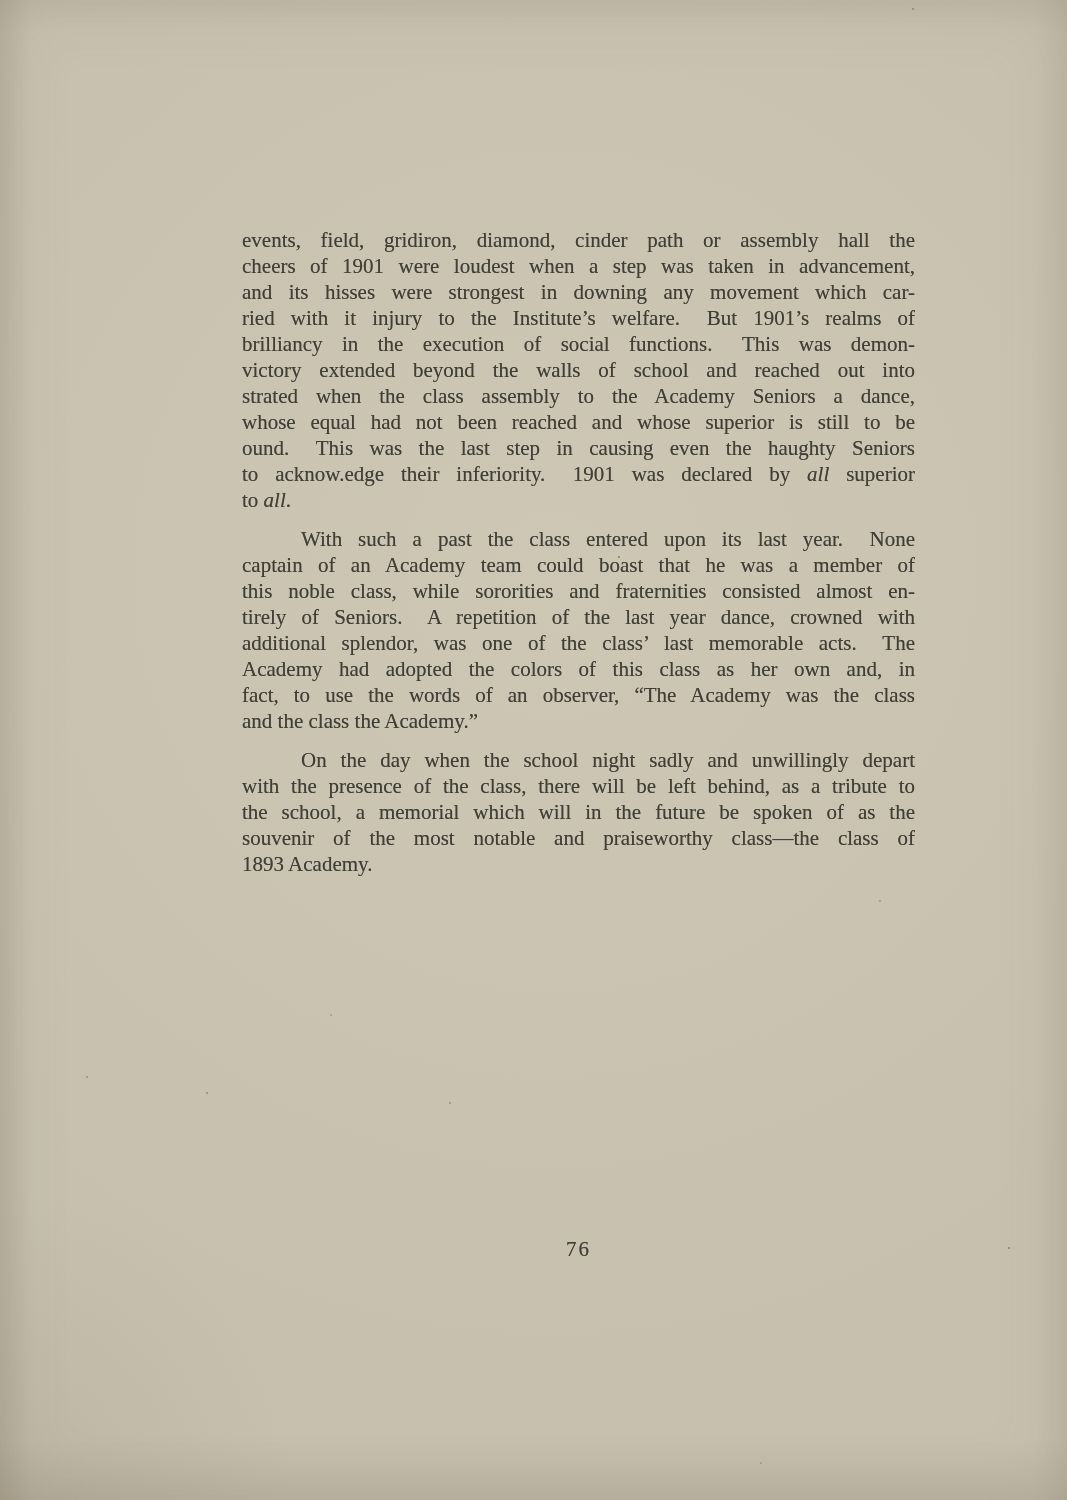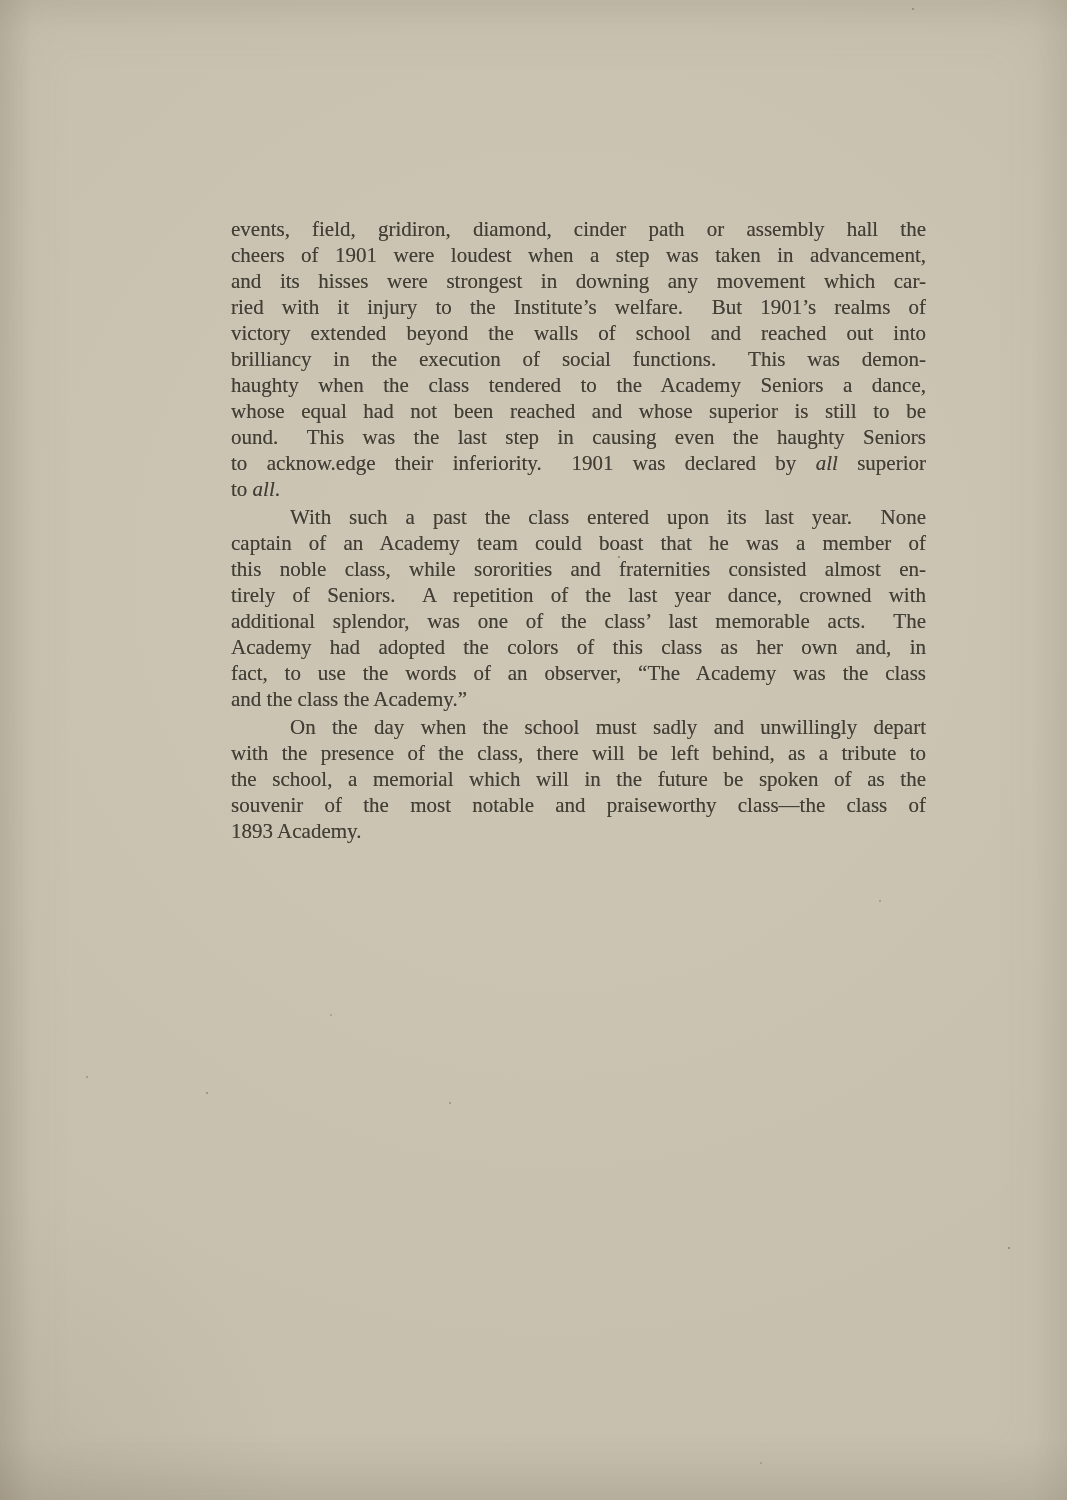--- a/index.html
+++ b/index.html
@@ -40,21 +40,21 @@
       1104px -340px 0 0 rgba(78,70,54,0),
       330px 1014px 0 0 rgba(78,70,54,0.30),
       760px 1462px 0 0 rgba(78,70,54,0.30);
   }
   .page-text{
     position:absolute;
     left:229px;top:214px;width:699px;
     font-size:21px;line-height:26px;
     text-shadow:0 0 0.6px rgba(62,58,48,0.55);
   }
-  .paragraph{margin:2px;padding:0;}
+  .paragraph{margin:13px;padding:0;}
   .text-line{
     text-align:justify;
     text-align-last:justify;
   }
   .text-line.last{text-align-last:left;}
   .text-line.indent{text-indent:59px;}
   .text-line i{font-style:italic;}
   .page-number-wrap{
     position:absolute;
     left:229px;top:1237px;width:699px;
@@ -71,40 +71,43 @@
 
 <div class="page-scan">
   <div class="specks"></div>
 
   <div class="page-text">
       <div class="paragraph">
         <div class="text-line">events, field, gridiron, diamond, cinder path or assembly hall the</div>
         <div class="text-line">cheers of 1901 were loudest when a step was taken in advancement,</div>
         <div class="text-line">and its hisses were strongest in downing any movement which car-</div>
         <div class="text-line">ried with it injury to the Institute’s welfare.  But 1901’s realms of</div>
+        <div class="text-line">brilliancy in the execution of social functions.  This was demon-</div>
         <div class="text-line">victory extended beyond the walls of school and reached out into</div>
-        <div class="text-line">brilliancy in the execution of social functions.  This was demon-</div>
-        <div class="text-line">haughty when the class tendered to the Academy Seniors a dance,</div>
+        <div class="text-line">strated when the class assembly to the Academy Seniors a dance,</div>
         <div class="text-line">whose equal had not been reached and whose superior is still to be</div>
         <div class="text-line">ound.  This was the last step in causing even the haughty Seniors</div>
         <div class="text-line">to acknow.edge their inferiority.  1901 was declared by <i>all</i> superior</div>
         <div class="text-line last">to <i>all</i>.</div>
       </div>
       <div class="paragraph">
         <div class="text-line indent">With such a past the class entered upon its last year.  None</div>
         <div class="text-line">captain of an Academy team could boast that he was a member of</div>
         <div class="text-line">this noble class, while sororities and fraternities consisted almost en-</div>
         <div class="text-line">tirely of Seniors.  A repetition of the last year dance, crowned with</div>
         <div class="text-line">additional splendor, was one of the class’ last memorable acts.  The</div>
         <div class="text-line">Academy had adopted the colors of this class as her own and, in</div>
         <div class="text-line">fact, to use the words of an observer, “The Academy was the class</div>
         <div class="text-line last">and the class the Academy.”</div>
       </div>
       <div class="paragraph">
-        <div class="text-line indent">On the day when the school must sadly and unwillingly depart</div>
+        <div class="text-line indent">On the day when the school night sadly and unwillingly depart</div>
         <div class="text-line">with the presence of the class, there will be left behind, as a tribute to</div>
         <div class="text-line">the school, a memorial which will in the future be spoken of as the</div>
         <div class="text-line">souvenir of the most notable and praiseworthy class—the class of</div>
         <div class="text-line last">1893 Academy.</div>
       </div>
     </div>
 
+  <div class="page-number-wrap">
+    <span class="page-number">76</span>
+  </div>
 </div>
 
 </body></html>

